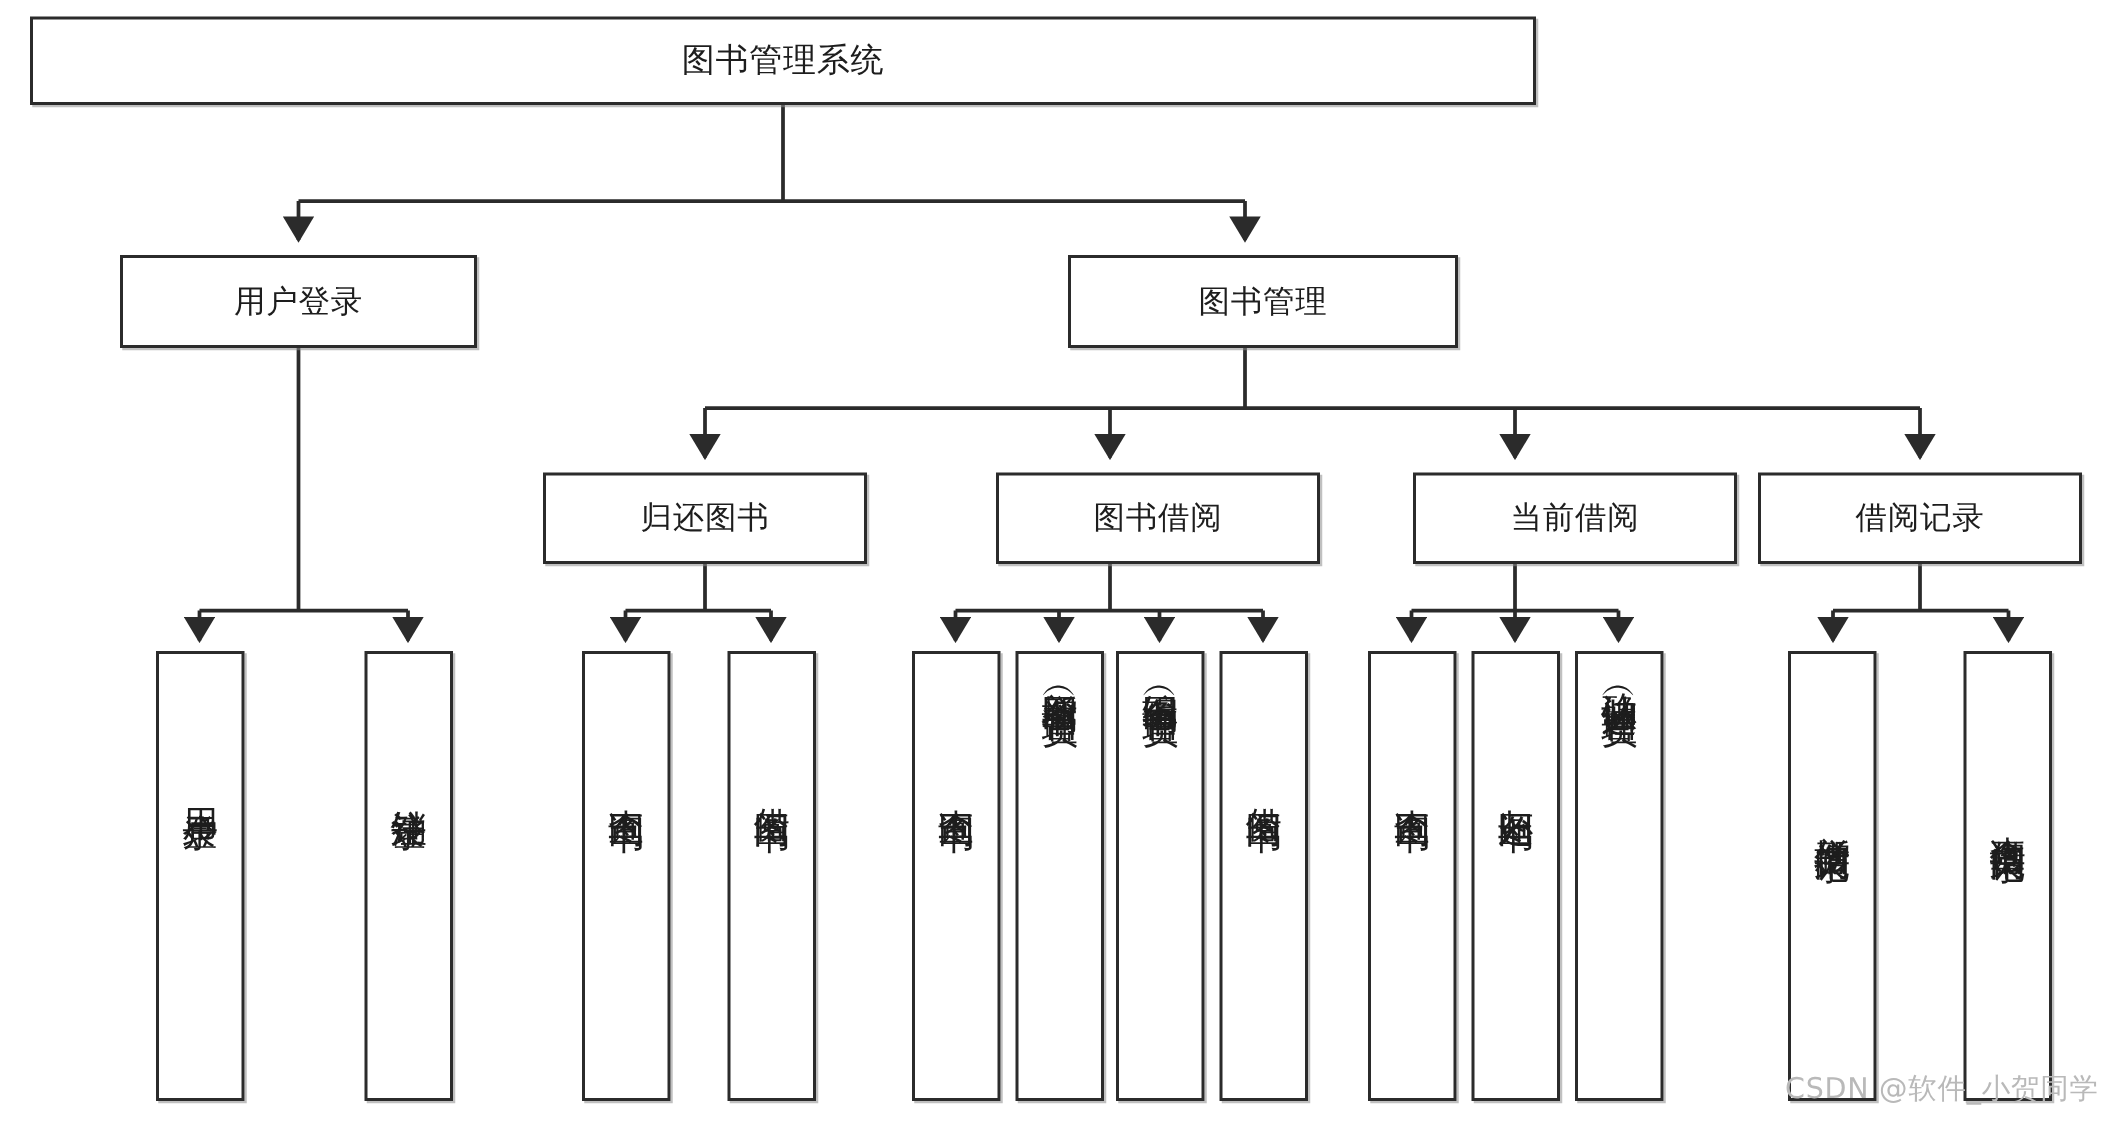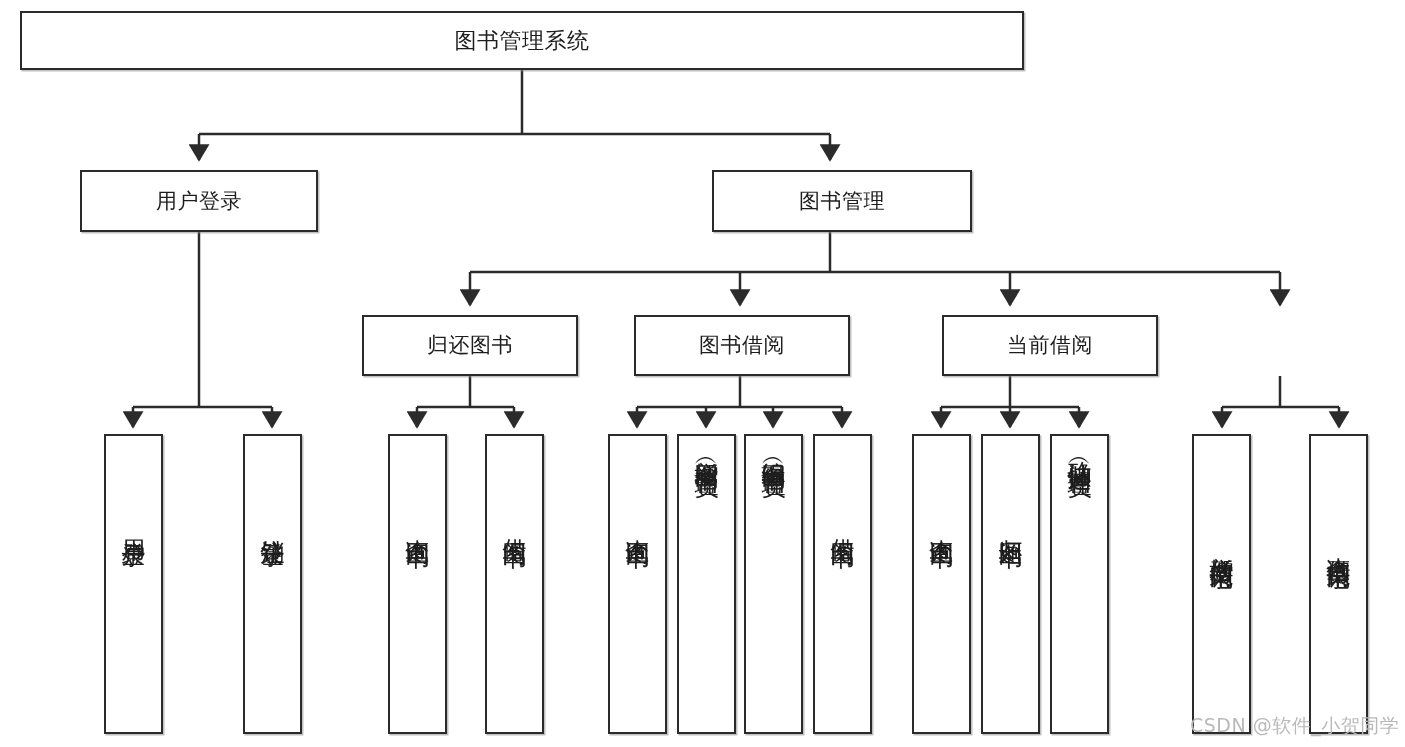--- a/index.html
+++ b/index.html
@@ -141,26 +141,29 @@
   <div class="node h" style="left:80px; top:170px; width:238px; height:62px;">
     <span class="lbl">用户登录</span>
   </div>
   <div class="node h" style="left:712px; top:170px; width:260px; height:62px;">
     <span class="lbl">图书管理</span>
   </div>
 
   <div class="node h" style="left:362px; top:315px; width:216px; height:61px;">
     <span class="lbl">归还图书</span>
   </div>
-  <div class="node h" style="left:634px; top:315px; width:216px; height:61px;">
+  <div class="node h" style="left:664px; top:315px; width:216px; height:61px;">
     <span class="lbl">图书借阅</span>
   </div>
   <div class="node h" style="left:902px; top:315px; width:216px; height:61px;margin-left:40px;">
     <span class="lbl">当前借阅</span>
   </div>
+  <div class="node h" style="left:1172px; top:315px; width:216px; height:61px;">
+    <span class="lbl">借阅记录</span>
+  </div>
 
   <div class="node v mid" style="left:104px; top:434px; width:59px; height:300px;">
     <span class="lbl">用户登录</span>
   </div>
   <div class="node v mid" style="left:243px; top:434px; width:59px; height:300px;">
     <span class="lbl">注销登录</span>
   </div>
 
   <div class="node v mid" style="left:388px; top:434px; width:59px; height:300px;">
     <span class="lbl">查询图书</span>

